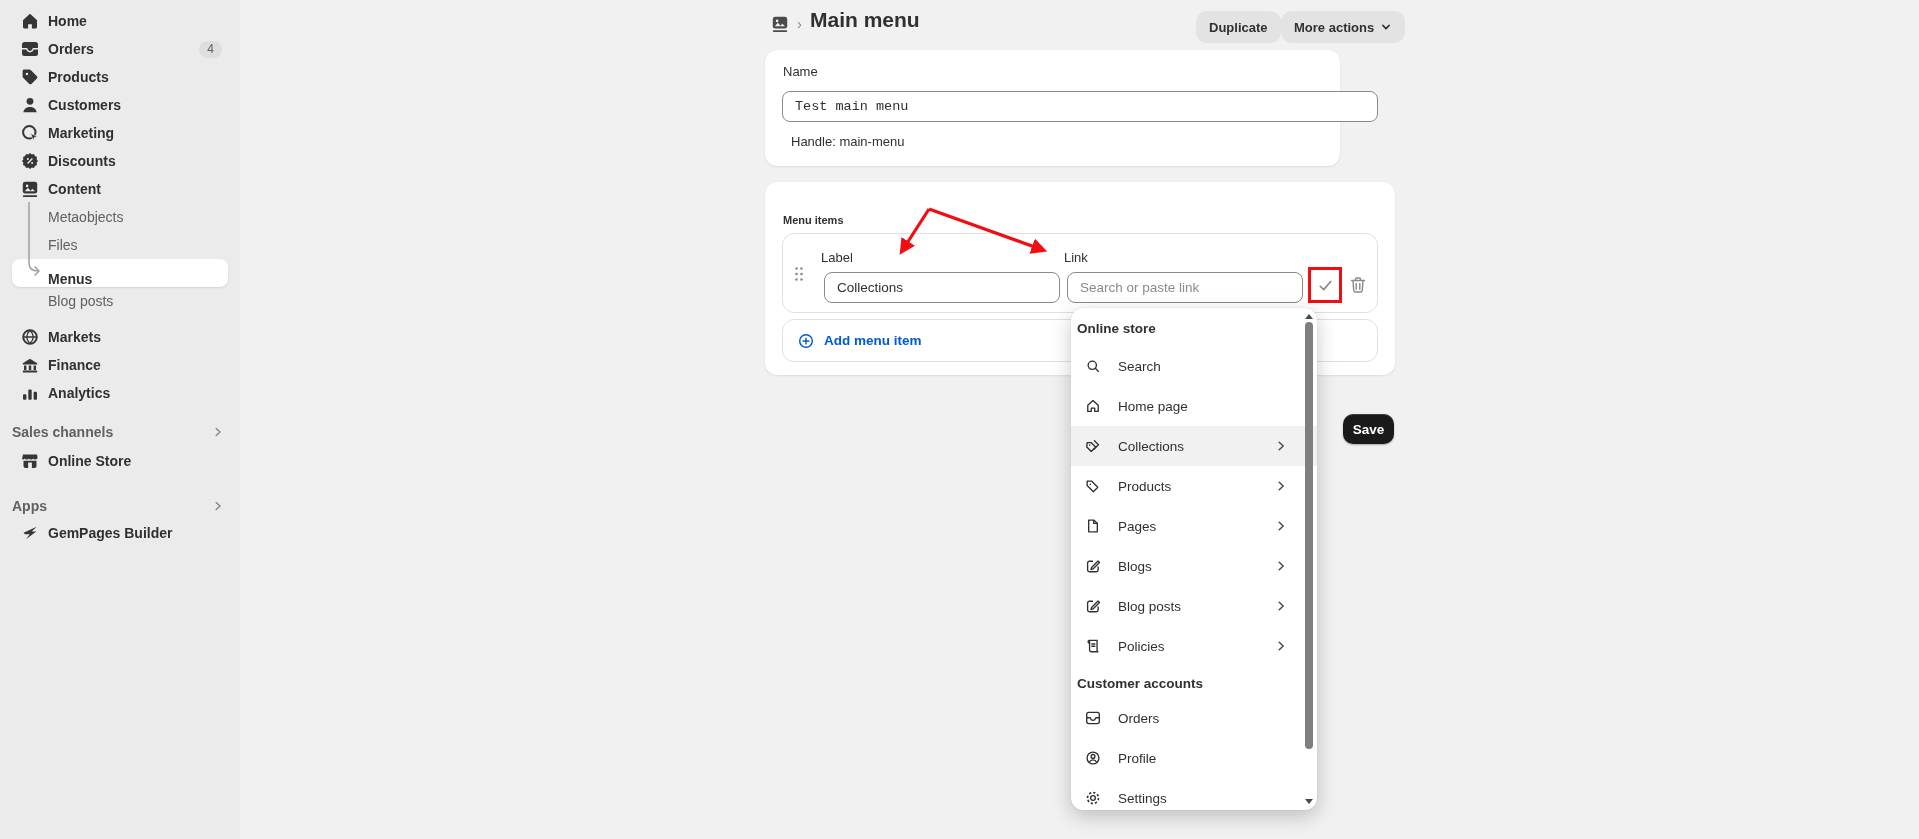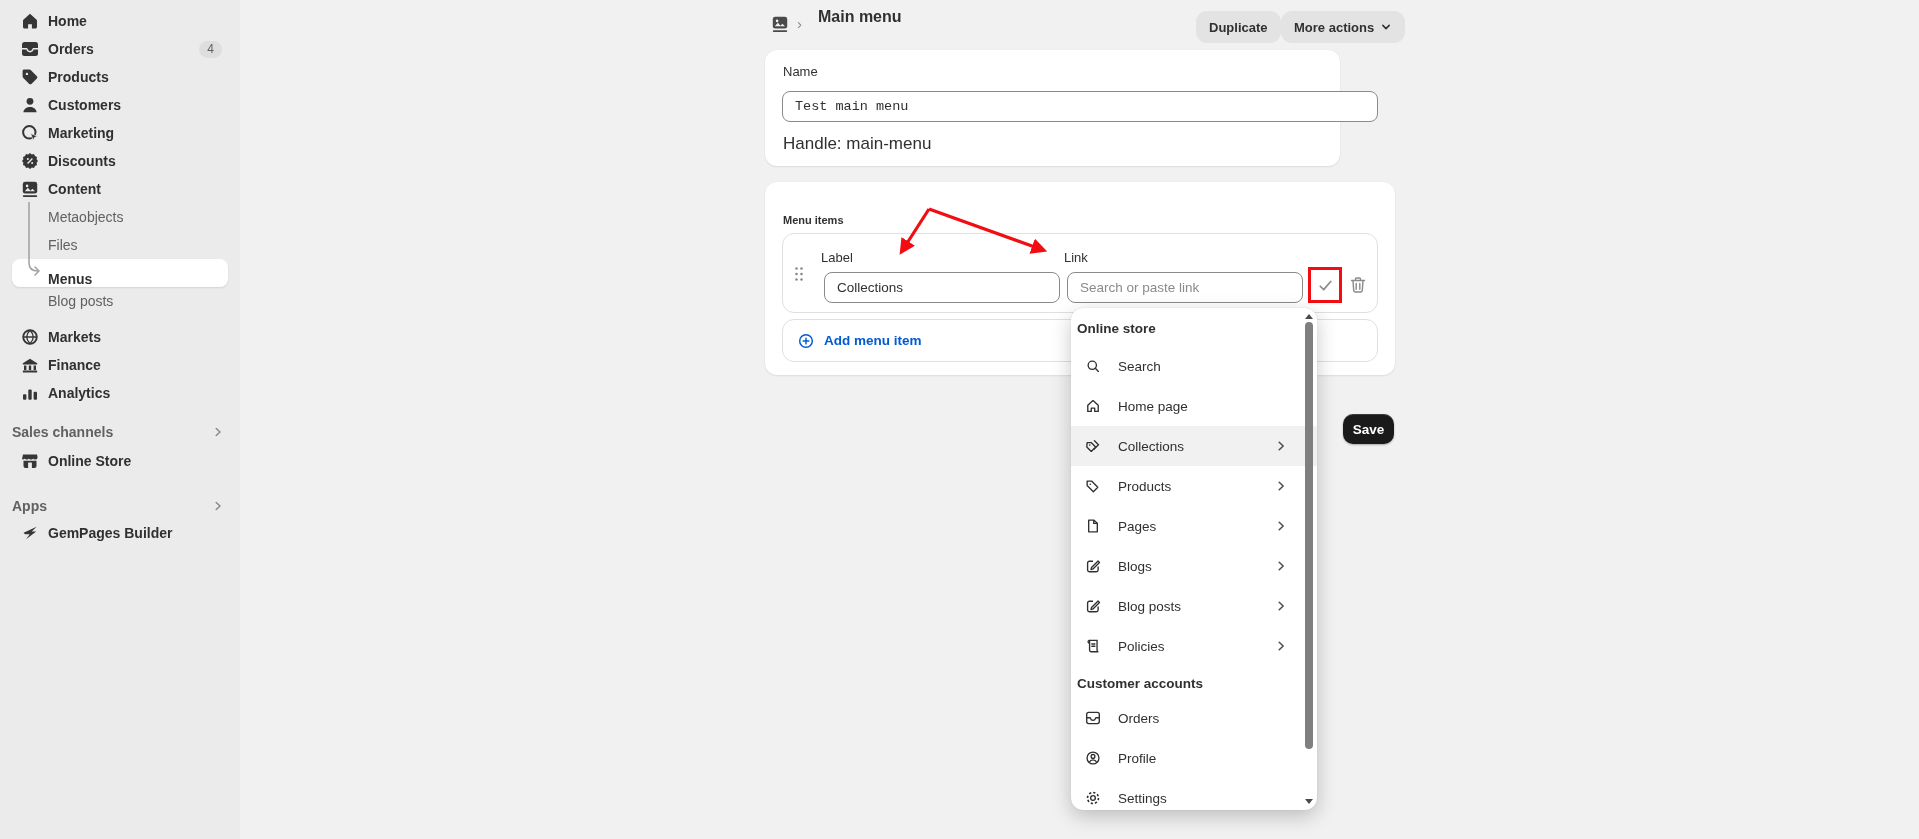--- a/index.html
+++ b/index.html
@@ -21,39 +21,39 @@
   .sec-head { display:flex; align-items:center; justify-content:space-between; font-size:14px; font-weight:600;
               color:#616161; padding-right:4px; height:16px; }
   .sec-head.sc { margin-top:17px; }
   .sec-head.ap { margin-top:23px; }
   .sec-gap7 { height:7px; } .sec-gap5 { height:5px; }
   .connector { position:absolute; left:22px; top:202px; pointer-events:none; z-index:2; }
 
   
   .crumb-ic { position:absolute; left:770px; top:14px; width:20px; height:20px; }
   .crumb-sep { position:absolute; left:797px; top:15px; font-size:15px; color:#8a8a8a; }
-  .page-title { position:absolute; left:810px; top:8px; font-size:16px; font-weight:700; color:#303030;margin-left:8px; }
+  .page-title { position:absolute; left:810px; top:8px; font-size:21px; font-weight:700; color:#303030; }
   .topbtn { position:absolute; top:11px; height:23px; display:inline-flex; align-items:center; gap:6px;
             background:#e3e3e3; border:none; border-radius:11px; padding:16px 13px; font-size:13px; font-weight:600;
             color:#303030; font-family:inherit; cursor:pointer; }
   .btn-duplicate { left:1196px; }
   .btn-more { left:1281px; }
 
   
   .card { position:absolute; background:#fff; border-radius:12px;
           box-shadow:0 1px 2px rgba(0,0,0,.08), 0 0 1px rgba(0,0,0,.08); }
   .card-name { left:765px; top:50px; width:575px; height:116px;padding-left:16px; }
   .card-menu { left:765px; top:182px; width:630px; height:193px; }
   .fld-label { font-size:13px; color:#303030; }
   .tinput { background:#fff; border:1px solid #8a8a8a; border-radius:8px; height:31px; font-size:13.5px;
             color:#303030; padding:0 12px; font-family:inherit; width:100%; outline:none; }
   .tinput::placeholder { color:#8a8a8a; opacity:1; }
   .name-label { position:absolute; left:18px; top:14px; }
   .name-input { position:absolute; left:17px; top:41px; width:596px;font-family:Liberation Mono, monospace; }
-  .name-handle { position:absolute; left:18px; top:84px; font-size:17px; color:#303030; }
+  .name-handle { position:absolute; left:26px; top:84px; font-size:13px; color:#303030; }
 
   .mi-title { position:absolute; left:18px; top:32px; font-size:11px; font-weight:700; }
   .mi-row { position:absolute; left:17px; top:51px; width:596px; height:80px; border:1px solid #e0e0e0; border-radius:12px; }
   .drag-handle { position:absolute; left:8px; top:31px; width:16px; height:18px; display:flex; align-items:center;
                  justify-content:center; cursor:grab; }
   .lab-label { position:absolute; left:38px; top:16px; }
   .lab-input { position:absolute; left:41px; top:38px; width:236px; }
   .lnk-label { position:absolute; left:281px; top:16px; }
   .lnk-input { position:absolute; left:284px; top:38px; width:236px; }
   .red-annot-box { position:absolute; left:525px; top:33px; width:34px; height:36px; border:3px solid #f20d12;

